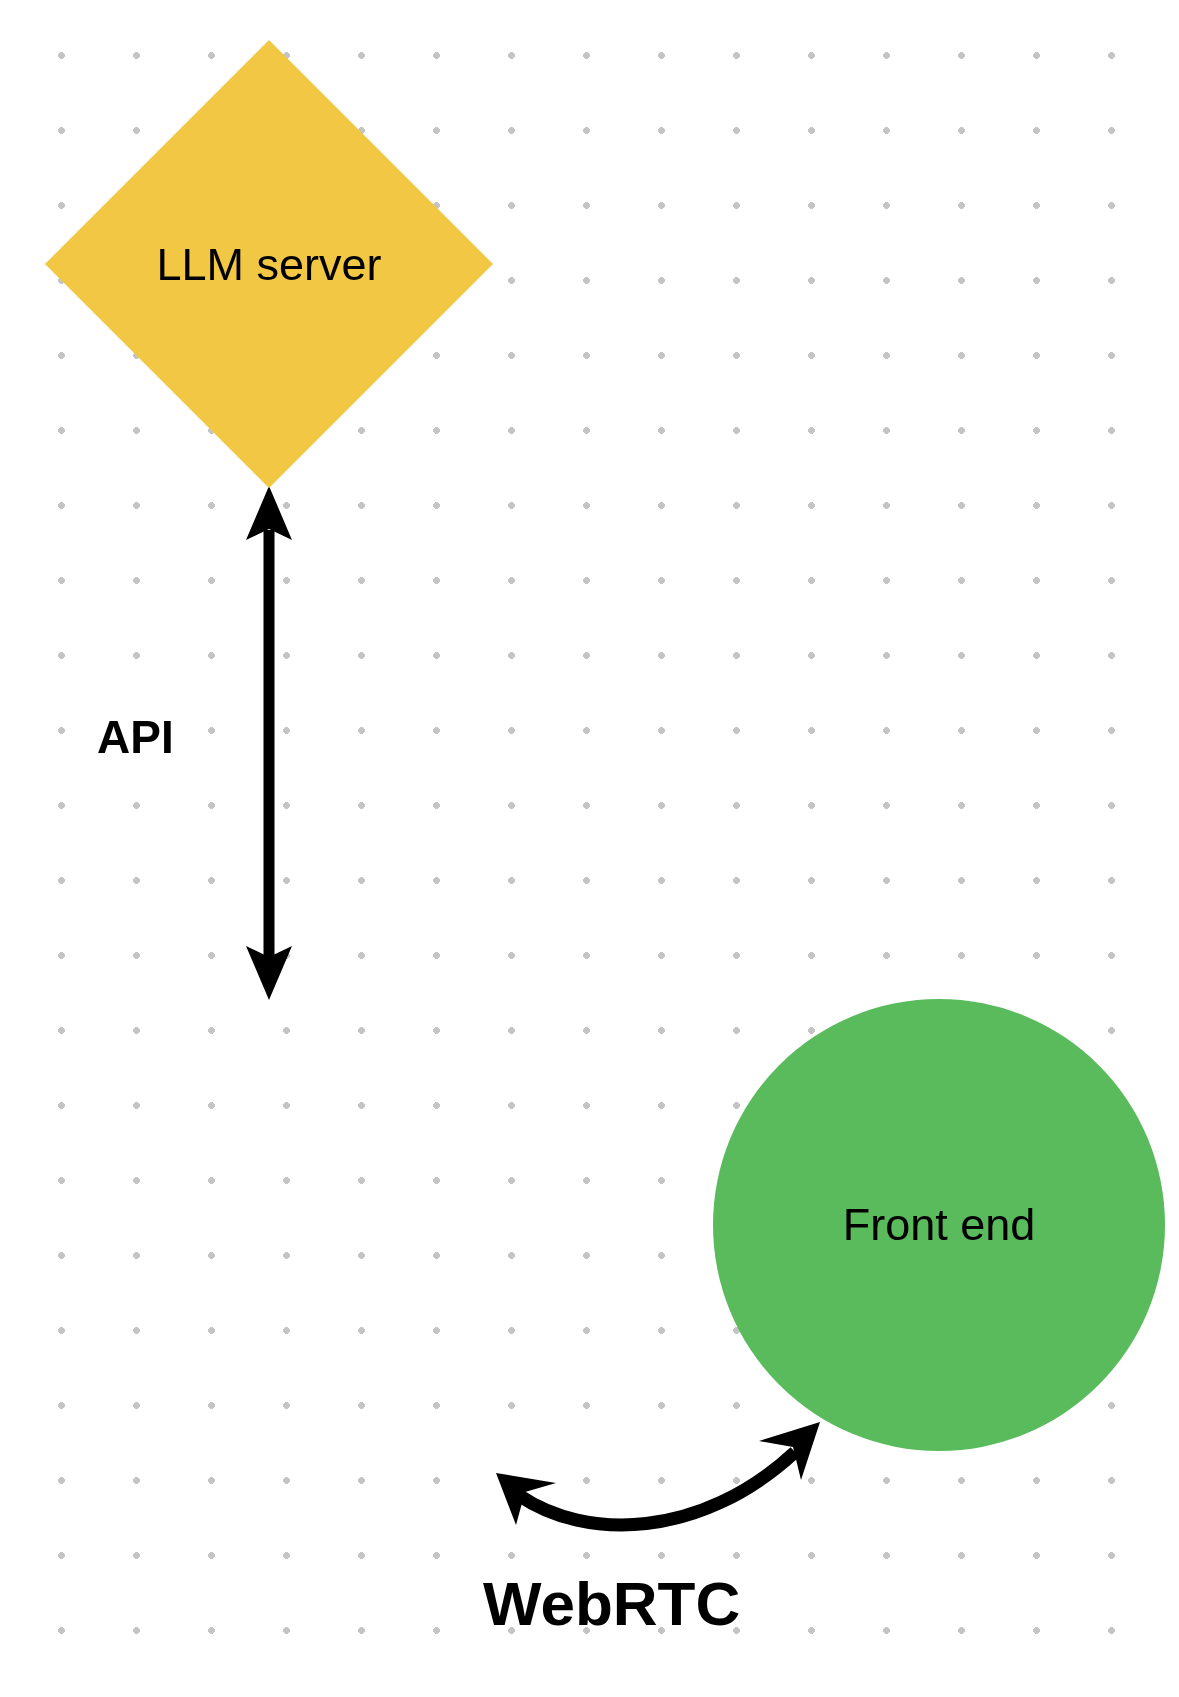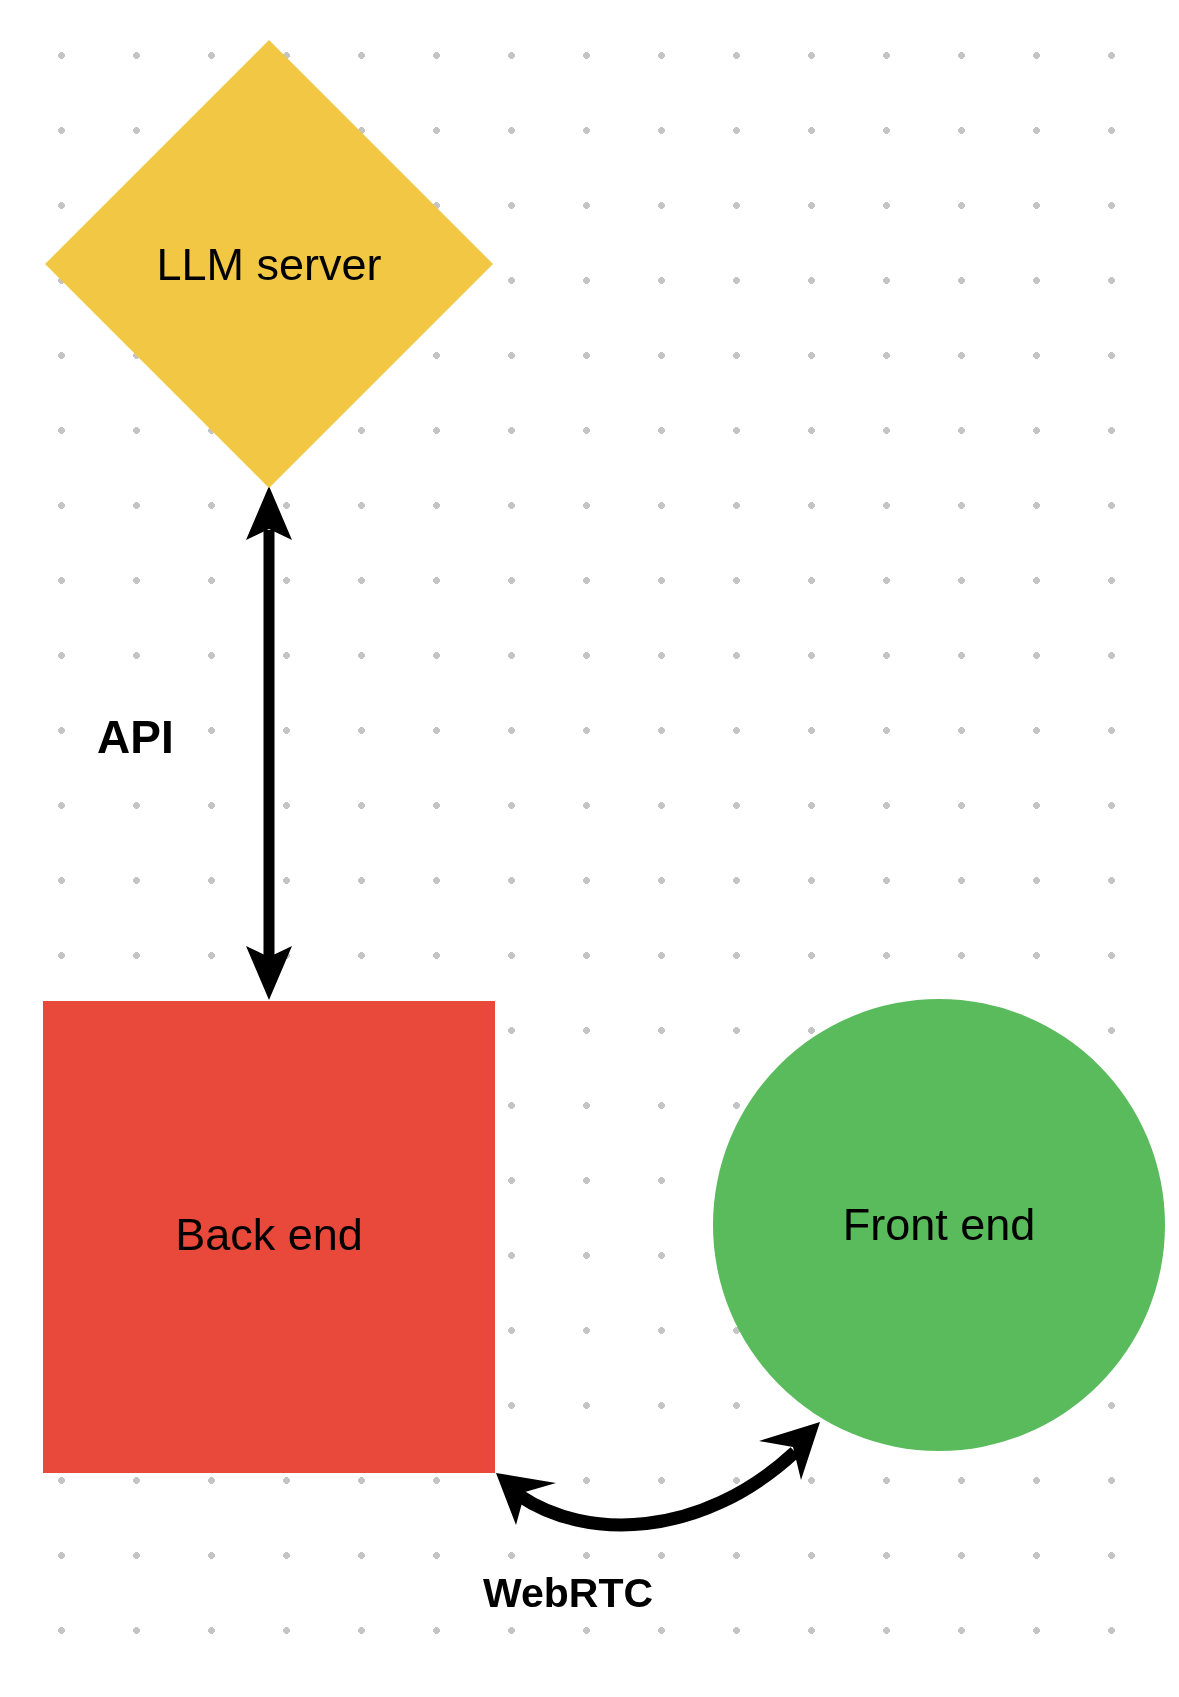--- a/index.html
+++ b/index.html
@@ -94,21 +94,21 @@
   }
   #label-api {
     left: 97px;
     top: 690px;
     font-size: 46px;
     margin-top: 24px;
   }
   #label-webrtc {
     left: 483px;
     top: 1573px;
-    font-size: 41px;
+    font-size: 62px;
   }
 </style>
 </head>
 <body>
 
 <div id="canvas">
 
   <svg class="connector-svg" viewBox="0 0 1179 1697" xmlns="http://www.w3.org/2000/svg">
 
     <g>
@@ -122,23 +122,20 @@
       <polygon points="496,1473 556,1483 525,1492 516,1525" fill="#000000"></polygon>
       <polygon points="820,1422 801,1480 793,1447 759,1441" fill="#000000"></polygon>
     </g>
   </svg>
 
   <div id="node-llm">
     <div class="diamond-fill"></div>
     <div class="shape-label">LLM server</div>
   </div>
 
-  <div id="node-backend">
-    <div class="shape-label">Back end</div>
-  </div>
 
   <div id="node-frontend">
     <div class="shape-label">Front end</div>
   </div>
 
   <div class="edge-label" id="label-api">API</div>
 
   <div class="edge-label" id="label-webrtc">WebRTC</div>
 
 </div>

